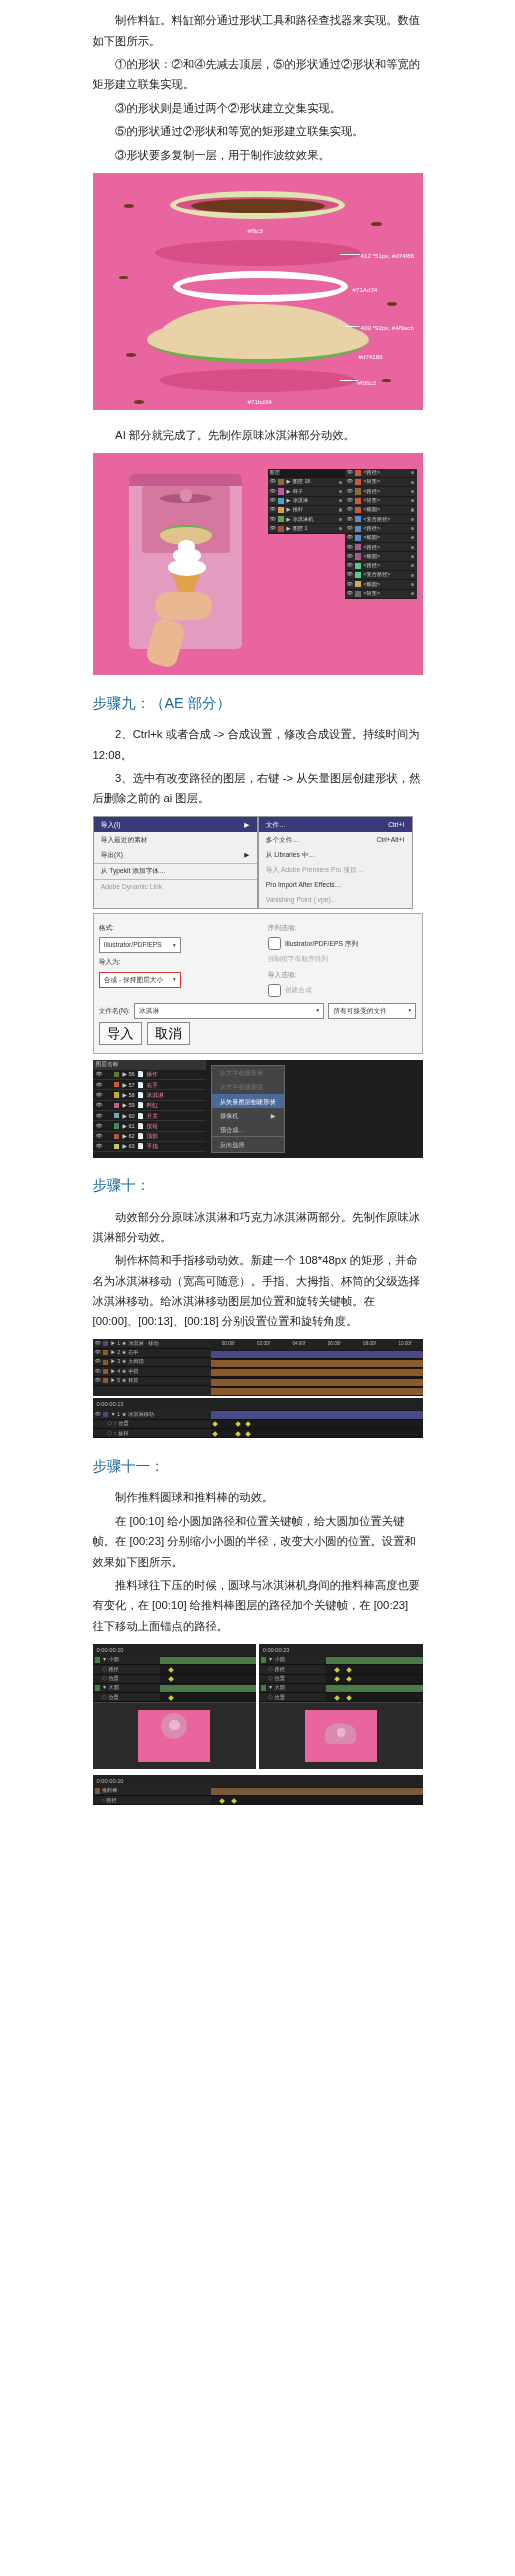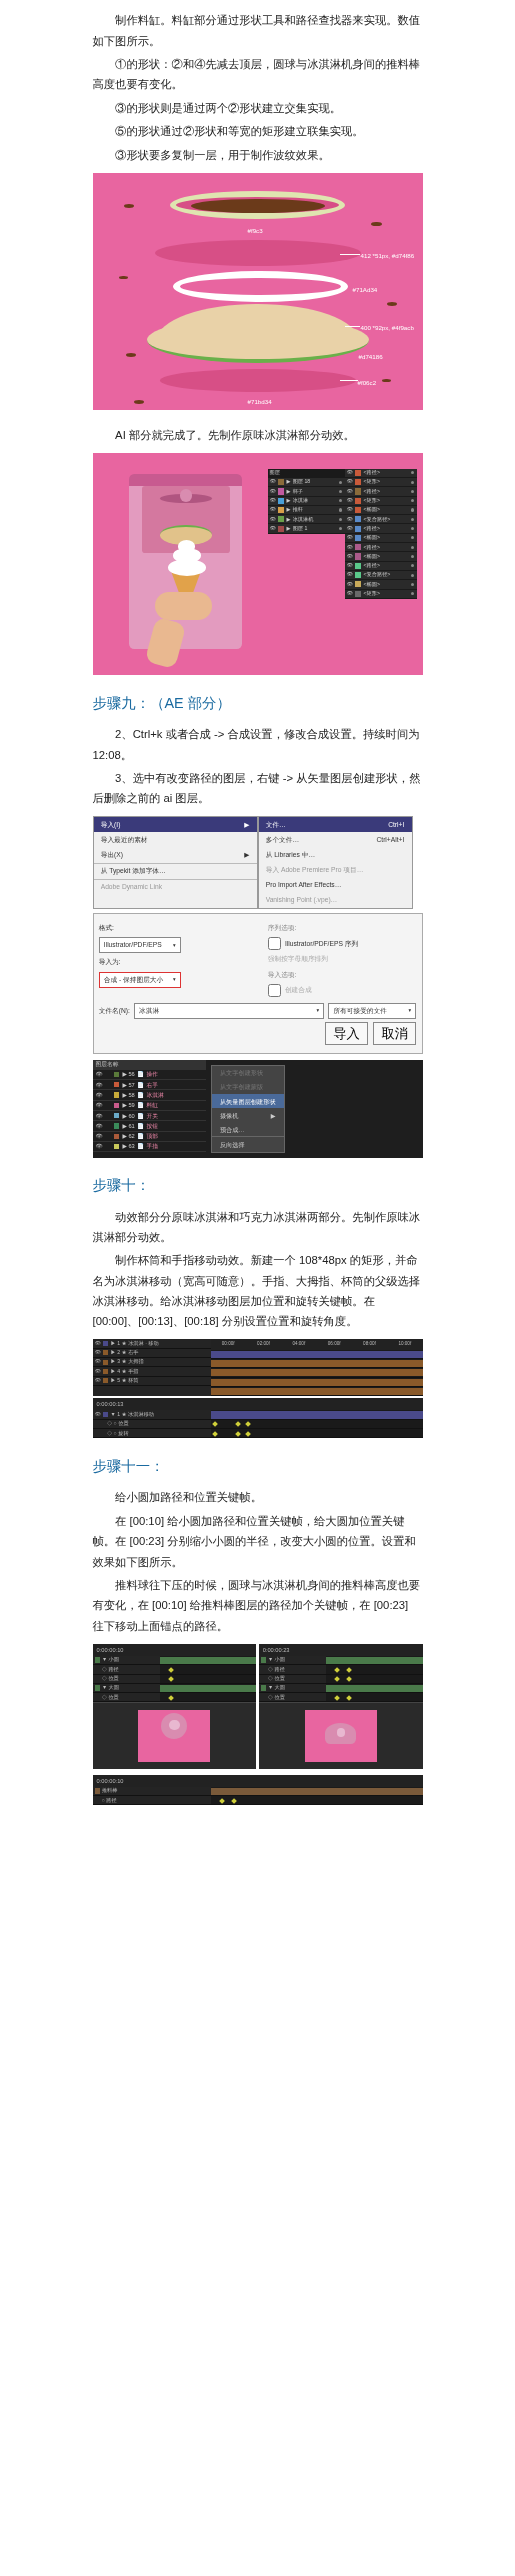--- a/index.html
+++ b/index.html
@@ -48,21 +48,21 @@
   .preview { background: #2a2a2a; height: 67px; display:flex; justify-content:center; align-items:center; position:relative; border-top:0.5px solid #444;}
   .section-header { width: 330px; }
 </style>
 </head>
 <body>
 
 <div class="container">
 
   <div class="section-header">
     <p class="body-text">制作料缸。料缸部分通过形状工具和路径查找器来实现。数值如下图所示。</p>
-    <p class="body-text">①的形状：②和④先减去顶层，圆球与冰淇淋机身间的推料棒高度也要有变化。</p>
+    <p class="body-text">①的形状：②和④先减去顶层，⑤的形状通过②形状和等宽的矩形建立联集实现。</p>
     <p class="body-text">③的形状则是通过两个②形状建立交集实现。</p>
     <p class="body-text">⑤的形状通过②形状和等宽的矩形建立联集实现。</p>
     <p class="body-text">③形状要多复制一层，用于制作波纹效果。</p>
   </div>
   <div class="img-block">
     <div class="step7-canvas">
       <div class="ellipse" style="left:77px;top:18px;width:175px;height:28px;background:#d74f86;border:6.2px solid #dfe5b0;"></div>
       <div class="ellipse" style="left:98px;top:26px;width:134px;height:14.4px;background:#6b3a1a;"></div>
       <div class="ellipse" style="left:62px;top:67px;width:206px;height:26px;background:#d74f86;"></div>
       <div class="ellipse" style="left:80px;top:98px;width:175px;height:31px;border:7.2px solid #fff;"></div>
@@ -328,21 +328,21 @@
         <span>文件名(N):</span>
         <div class="dd" style="flex:1;">
             <span>冰淇淋</span>
             <span class="chev">▾</span>
           </div>
         <div class="dd" style="width:88px;">
             <span>所有可接受的文件</span>
             <span class="chev">▾</span>
           </div>
       </div>
-      <div class="dialog-row" style="justify-content:flex-end;gap:5.2px;">
+      <div class="dialog-row" style="gap:5.2px;">
         <button class="btn">导入</button>
         <button class="btn">取消</button>
       </div>
     </div>
 
     <div class="ae-dark" style="margin-top:5.2px;position:relative;height:98px;">
       <div style="display:flex;">
         <div style="width:113px;">
           <div class="ae-row" style="background:#333;">
               <span>图层名称</span>
@@ -516,21 +516,21 @@
               <div class="key" style="left:2.6px;"></div>
               <div class="key" style="left:25px;"></div>
               <div class="key" style="left:35px;"></div>
             </div>
         </div>
       </div>
     </div>
   </div>
 
   <h2 class="section-title">步骤十一：</h2>
-  <p class="body-text">给小圆加路径和位置关键帧。</p>
+  <p class="body-text">制作推料圆球和推料棒的动效。</p>
   <p class="body-text">在 [00:10] 给小圆加路径和位置关键帧，给大圆加位置关键帧。在 [00:23] 分别缩小小圆的半径，改变大小圆的位置。设置和效果如下图所示。</p>
   <p class="body-text">推料球往下压的时候，圆球与冰淇淋机身间的推料棒高度也要有变化，在 [00:10] 给推料棒图层的路径加个关键帧，在 [00:23] 往下移动上面锚点的路径。</p>
   <div class="img-block">
     <div style="display:flex;gap:2.1px;">
       <div class="timeline" style="width:164px;">
         <div class="tl-header">
             <span>0:00:00:10</span>
           </div>
         <div class="tl-body">
           <div class="tl-left" style="width:67px;" id="tl11a">

